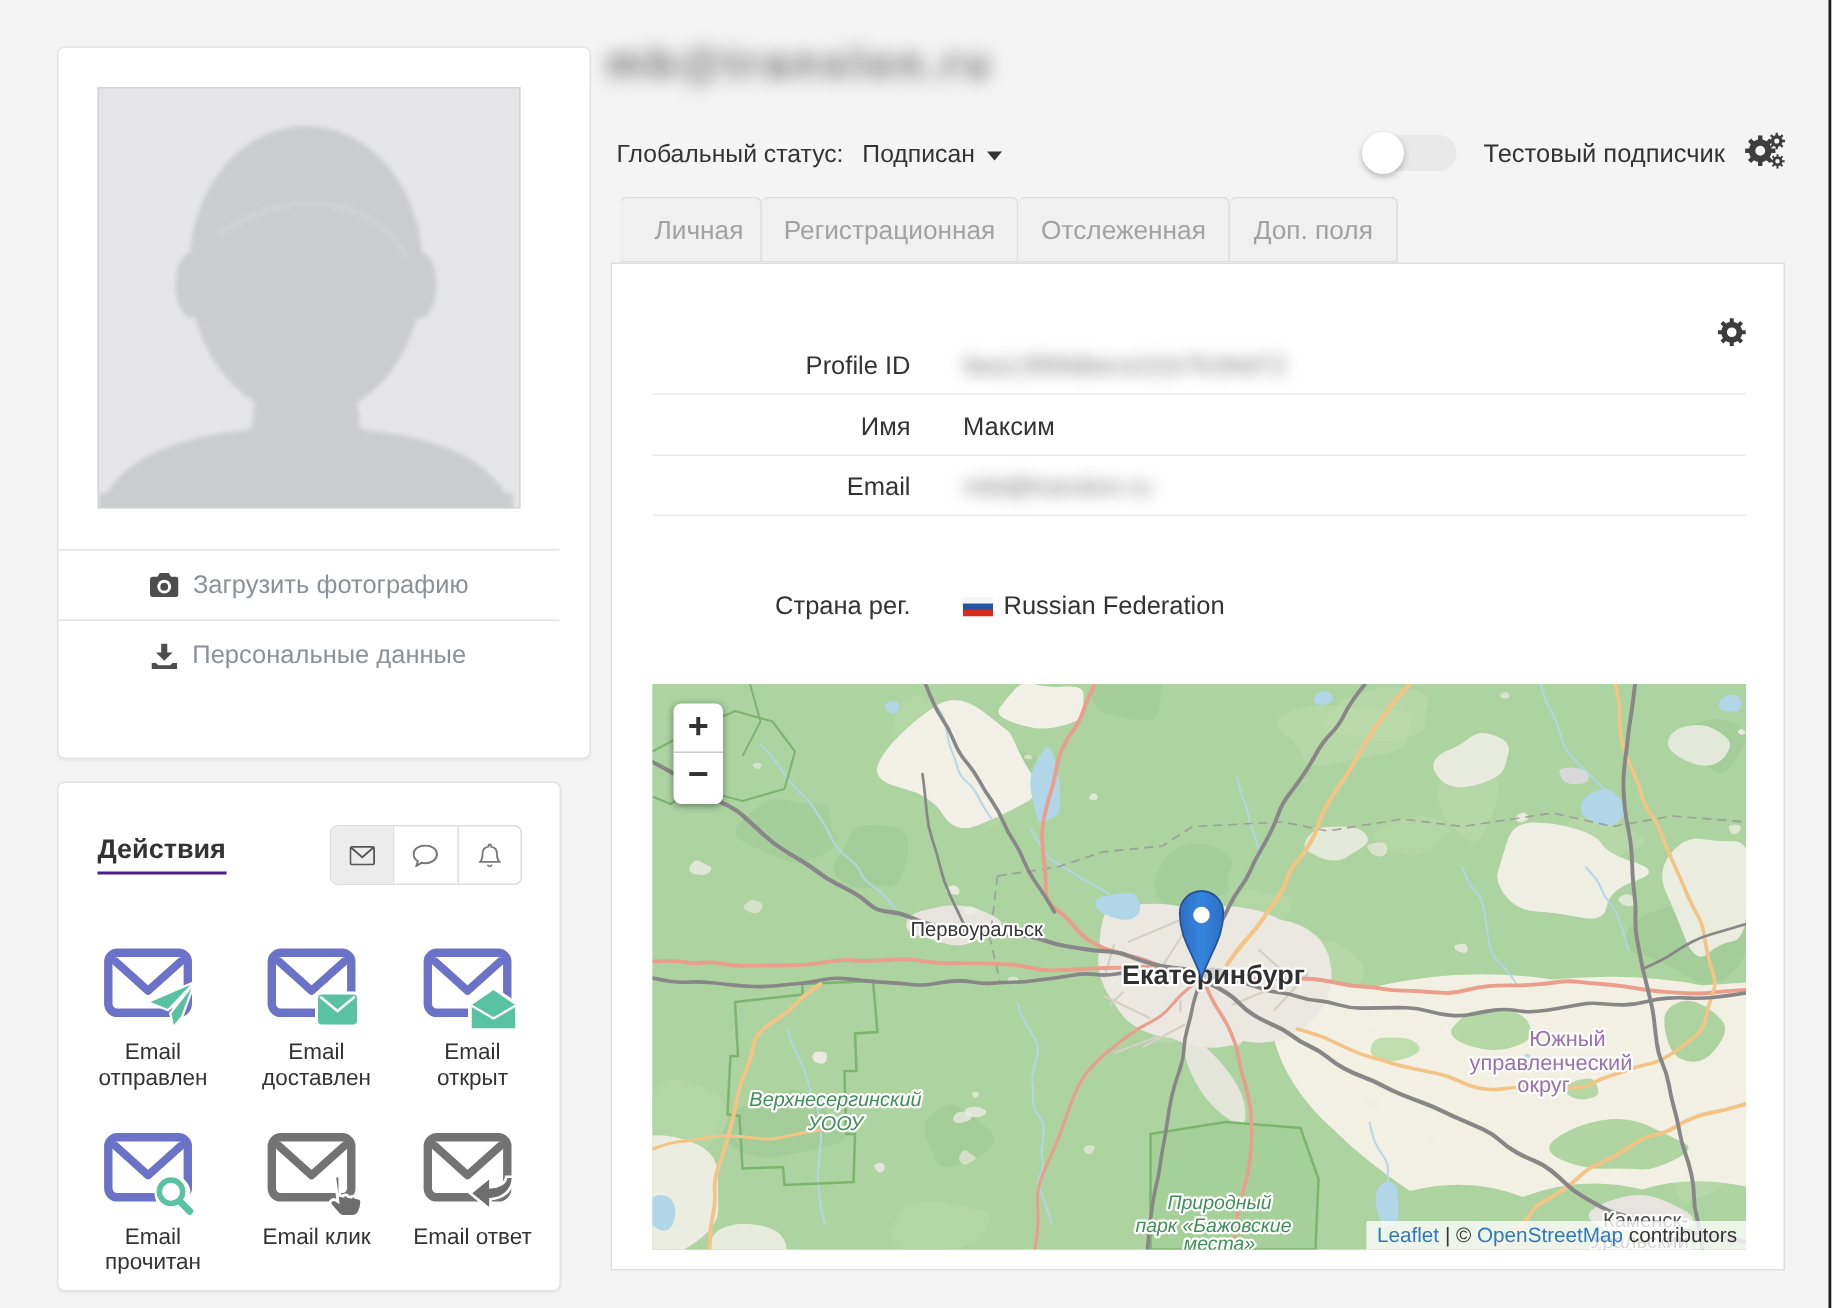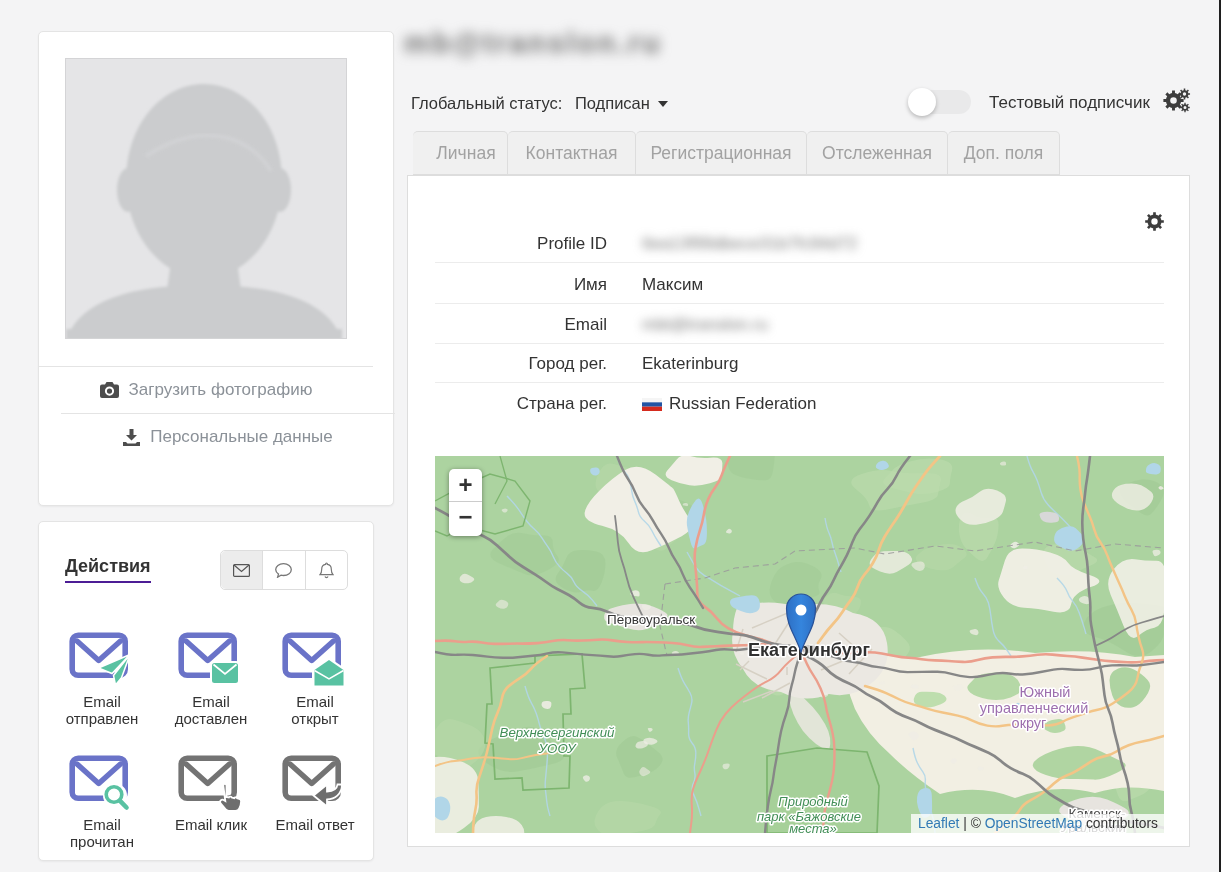--- a/index.html
+++ b/index.html
@@ -4,21 +4,21 @@
 <style>
 * { margin:0; padding:0; box-sizing:border-box; }
 html,body { width:1221px; height:872px; overflow:hidden; }
 body { background:#f4f4f5; font-family:"Liberation Sans", sans-serif; position:relative; }
 .rightline { position:absolute; right:0; top:0; width:2px; height:872px; background:#1f1f1f; }
 .card { position:absolute; background:#fff; border:1px solid #e4e4e4; border-radius:5px; box-shadow:0 1px 2px rgba(0,0,0,0.05); }
 #card1 { left:38px; top:31px; width:356px; height:475px; }
 #avatar { position:absolute; left:26px; top:26px; width:282px; height:281px; background:#e5e5e7; border:1px solid #d4d4d6; }
 .btnrow { position:absolute; left:0; width:334px; height:47px; border-top:1px solid #e4e4e4; display:flex; align-items:center; justify-content:center; color:#8b9198; font-size:17px; }
 #row1 { top:334px; }
-#row2 { top:381px;margin-left:22px; }
+#row2 { top:381px; }
 .btnrow svg { margin-right:10px; }
 #btnred { position:absolute; left:0; top:425px; width:334px; height:48px; background:#c7687e; border-radius:0 0 4px 4px; display:flex; align-items:center; justify-content:center; color:#fff; font-size:18px; font-weight:bold; }
 #btnred svg { }
 #card2 { left:38px; top:521px; width:336px; height:340px; }
 #act-title { position:absolute; left:26px; top:34px; font-size:18px; font-weight:bold; color:#333; padding-bottom:4px; border-bottom:2px solid #4c1d95; }
 #btngroup { position:absolute; left:181px; top:28px; width:128px; height:40px; display:flex; border:1px solid #ddd; border-radius:5px; background:#fff; }
 .bg-btn { flex:1; display:flex; align-items:center; justify-content:center; border-right:1px solid #ddd; }
 .bg-btn:last-child { border-right:none; border-radius:0 5px 5px 0; }
 .bg-btn.active { background:#ececec; border-radius:5px 0 0 5px; }
 .mailitem { position:absolute; width:104px; text-align:center; font-size:15px; color:#333; line-height:17px; }
@@ -152,44 +152,39 @@
     <div id="knob"></div>
   </div>
 <div id="testsub">Тестовый подписчик</div>
 <svg id="gears" width="28" height="26" viewBox="0 0 28 26">
     <path fill-rule="evenodd" d="M17.52 10.59 L17.95 12.02 L20.60 12.06 L20.60 14.94 L17.95 14.98 L17.52 16.41 L16.82 17.72 L18.66 19.62 L16.62 21.66 L14.72 19.82 L13.41 20.52 L11.98 20.95 L11.94 23.60 L9.06 23.60 L9.02 20.95 L7.59 20.52 L6.28 19.82 L4.38 21.66 L2.34 19.62 L4.18 17.72 L3.48 16.41 L3.05 14.98 L0.40 14.94 L0.40 12.06 L3.05 12.02 L3.48 10.59 L4.18 9.28 L2.34 7.38 L4.38 5.34 L6.28 7.18 L7.59 6.48 L9.02 6.05 L9.06 3.40 L11.94 3.40 L11.98 6.05 L13.41 6.48 L14.72 7.18 L16.62 5.34 L18.66 7.38 L16.82 9.28 Z M13.80 13.50 A3.3 3.3 0 1 0 7.20 13.50 A3.3 3.3 0 1 0 13.80 13.50 Z" fill="#3d3d3d"></path>
     <path fill-rule="evenodd" d="M25.10 5.51 L25.33 6.24 L27.04 6.21 L27.04 7.79 L25.33 7.76 L25.10 8.49 L24.74 9.17 L25.98 10.36 L24.86 11.48 L23.67 10.24 L22.99 10.60 L22.26 10.83 L22.29 12.54 L20.71 12.54 L20.74 10.83 L20.01 10.60 L19.33 10.24 L18.14 11.48 L17.02 10.36 L18.26 9.17 L17.90 8.49 L17.67 7.76 L15.96 7.79 L15.96 6.21 L17.67 6.24 L17.90 5.51 L18.26 4.83 L17.02 3.64 L18.14 2.52 L19.33 3.76 L20.01 3.40 L20.74 3.17 L20.71 1.46 L22.29 1.46 L22.26 3.17 L22.99 3.40 L23.67 3.76 L24.86 2.52 L25.98 3.64 L24.74 4.83 Z M23.20 7.00 A1.7 1.7 0 1 0 19.80 7.00 A1.7 1.7 0 1 0 23.20 7.00 Z" fill="#3d3d3d"></path>
     <path fill-rule="evenodd" d="M25.05 19.24 L25.24 19.86 L26.75 19.82 L26.75 21.18 L25.24 21.14 L25.05 21.76 L24.74 22.33 L25.84 23.38 L24.88 24.34 L23.83 23.24 L23.26 23.55 L22.64 23.74 L22.68 25.25 L21.32 25.25 L21.36 23.74 L20.74 23.55 L20.17 23.24 L19.12 24.34 L18.16 23.38 L19.26 22.33 L18.95 21.76 L18.76 21.14 L17.25 21.18 L17.25 19.82 L18.76 19.86 L18.95 19.24 L19.26 18.67 L18.16 17.62 L19.12 16.66 L20.17 17.76 L20.74 17.45 L21.36 17.26 L21.32 15.75 L22.68 15.75 L22.64 17.26 L23.26 17.45 L23.83 17.76 L24.88 16.66 L25.84 17.62 L24.74 18.67 Z M23.50 20.50 A1.5 1.5 0 1 0 20.50 20.50 A1.5 1.5 0 1 0 23.50 20.50 Z" fill="#3d3d3d"></path>
   </svg>
 <div id="tabs">
   <div class="tab" style="width:95px;padding-left:12px;">Личная</div>
-  <div class="tab" style="width:128px;">Контактная</div>
   <div class="tab" style="width:171px;">Регистрационная</div>
   <div class="tab" style="width:141px;">Отслеженная</div>
   <div class="tab" style="width:112px;">Доп. поля</div>
 </div>
 <div id="panel">
   <svg id="panel-gear" width="19" height="19" viewBox="0 0 19 19">
       <path fill-rule="evenodd" d="M15.97 6.82 L16.37 8.13 L18.81 8.18 L18.81 10.82 L16.37 10.87 L15.97 12.18 L15.32 13.39 L17.02 15.14 L15.14 17.02 L13.39 15.32 L12.18 15.97 L10.87 16.37 L10.82 18.81 L8.18 18.81 L8.13 16.37 L6.82 15.97 L5.61 15.32 L3.86 17.02 L1.98 15.14 L3.68 13.39 L3.03 12.18 L2.63 10.87 L0.19 10.82 L0.19 8.18 L2.63 8.13 L3.03 6.82 L3.68 5.61 L1.98 3.86 L3.86 1.98 L5.61 3.68 L6.82 3.03 L8.13 2.63 L8.18 0.19 L10.82 0.19 L10.87 2.63 L12.18 3.03 L13.39 3.68 L15.14 1.98 L17.02 3.86 L15.32 5.61 Z M12.70 9.50 A3.2 3.2 0 1 0 6.30 9.50 A3.2 3.2 0 1 0 12.70 9.50 Z" fill="#3d3d3d"></path>
     </svg>
   <div class="frow" style="top:47px;">
       <div class="flabel2">Profile ID</div>
       <div class="fval blur">6ea13f99dbece31b7fc94d72</div>
     </div>
   <div class="frow" style="top:88px;">
       <div class="flabel2">Имя</div>
       <div class="fval">Максим</div>
     </div>
   <div class="frow" style="top:128px;">
       <div class="flabel2">Email</div>
       <div class="fval blur">mbt@translon.ru</div>
-    </div>
-  <div class="frow" style="top:167px;">
-      <div class="flabel2">Город рег.</div>
-      <div class="fval">Ekaterinburg</div>
     </div>
   <div class="frow" style="top:207px; border-bottom:none;">
       <div class="flabel2">Страна рег.</div>
     <div class="fval" style="display:flex; align-items:center;">
       <svg width="20" height="13" viewBox="0 0 20 13" style="margin-right:7px;">
           <rect width="20" height="4.33" y="0" fill="#f5f5f5"></rect>
           <rect width="20" height="4.33" y="4.33" fill="#2255a4"></rect>
           <rect width="20" height="4.34" y="8.66" fill="#d52b1e"></rect>
         </svg>
       Russian Federation

